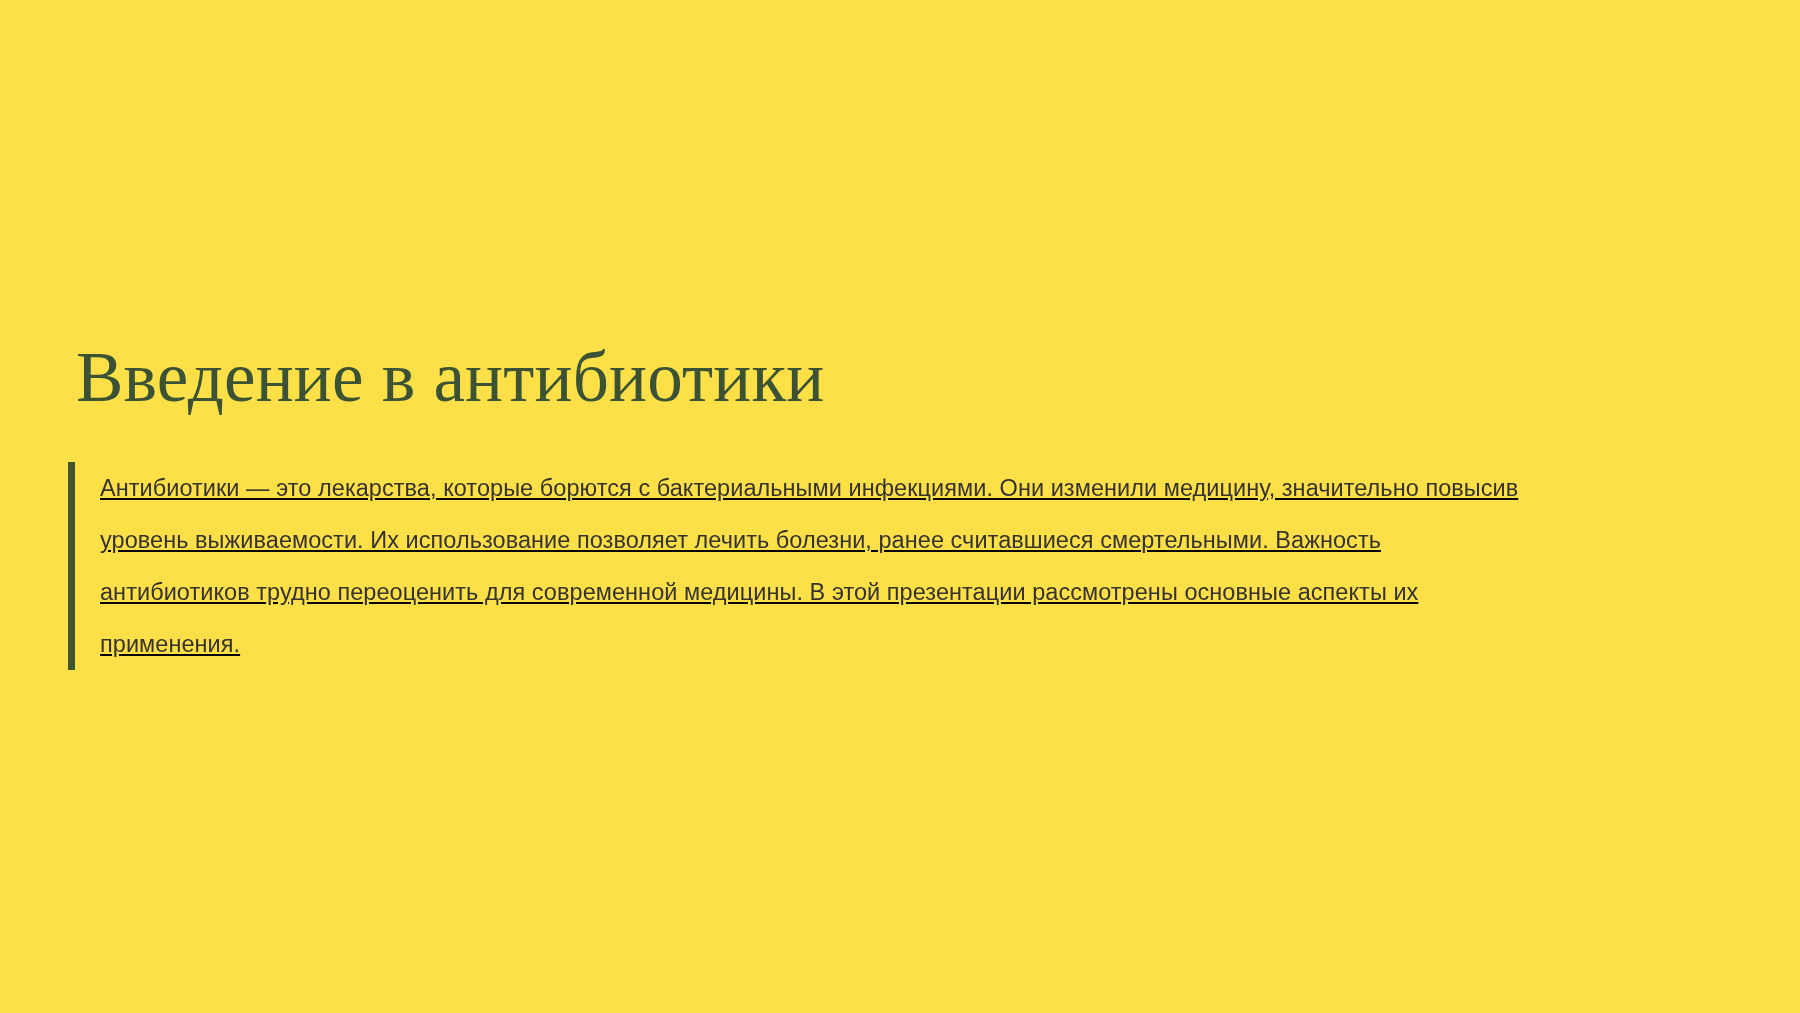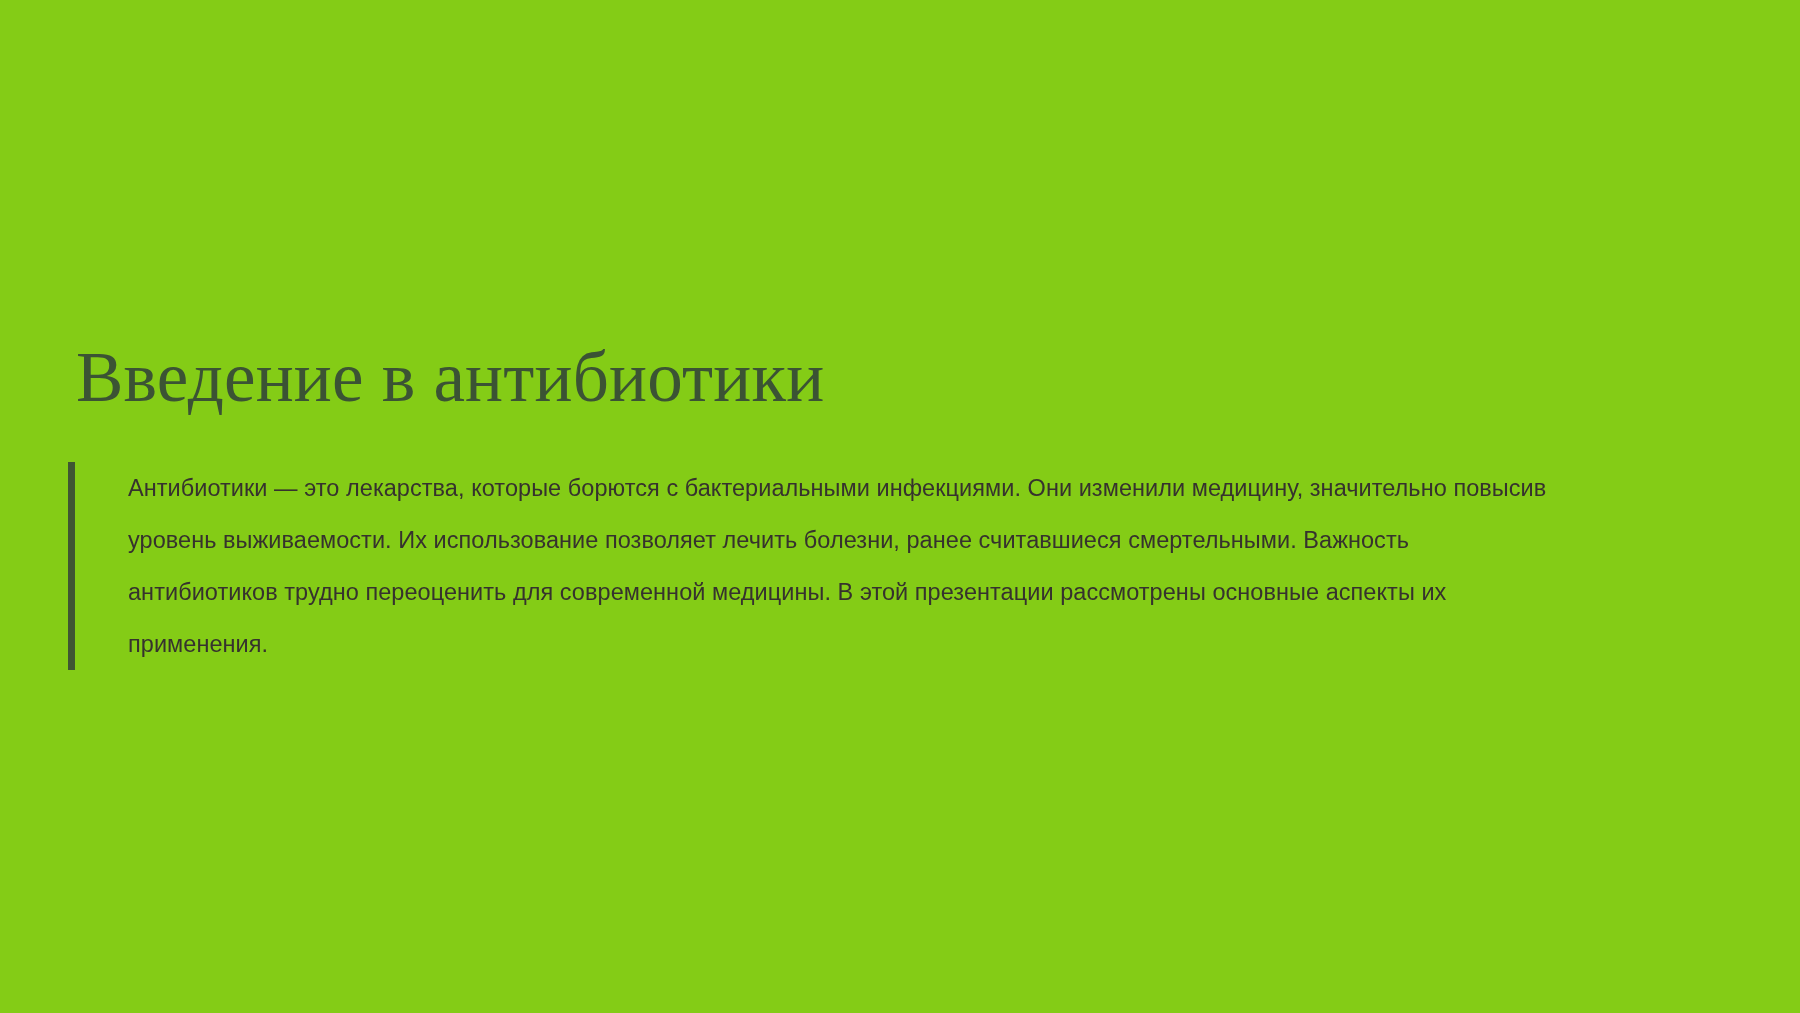--- a/index.html
+++ b/index.html
@@ -13,21 +13,21 @@
     height: 1013px;
     background: #fdf3e5;
     font-family: "Liberation Sans", sans-serif;
     overflow: hidden;
   }
 
   .slide {
     position: relative;
     width: 1800px;
     height: 1013px;
-    background: #84cc16;
+    background: #fde047;
     box-sizing: border-box;
   }
 
   .slide-content {
     position: absolute;
     left: 0;
     top: 0;
     width: 1800px;
     height: 1013px;
   }
@@ -60,21 +60,22 @@
 
   .accent-bar {
     flex: 0 0 auto;
     width: 7px;
     background: #3f5633;
     border-radius: 0;
   }
 
   .body-text-wrap {
     flex: 1 1 auto;
-    padding-left: 53px;
+    padding-left: 25px;
+    text-decoration: underline;
   }
 
   .body-paragraph {
     margin: 0;
     font-family: "Liberation Sans", "DejaVu Sans", sans-serif;
     font-weight: 400;
     font-size: 23.5px;
     line-height: 52px;
     color: #36322e;
     letter-spacing: 0.05px;

